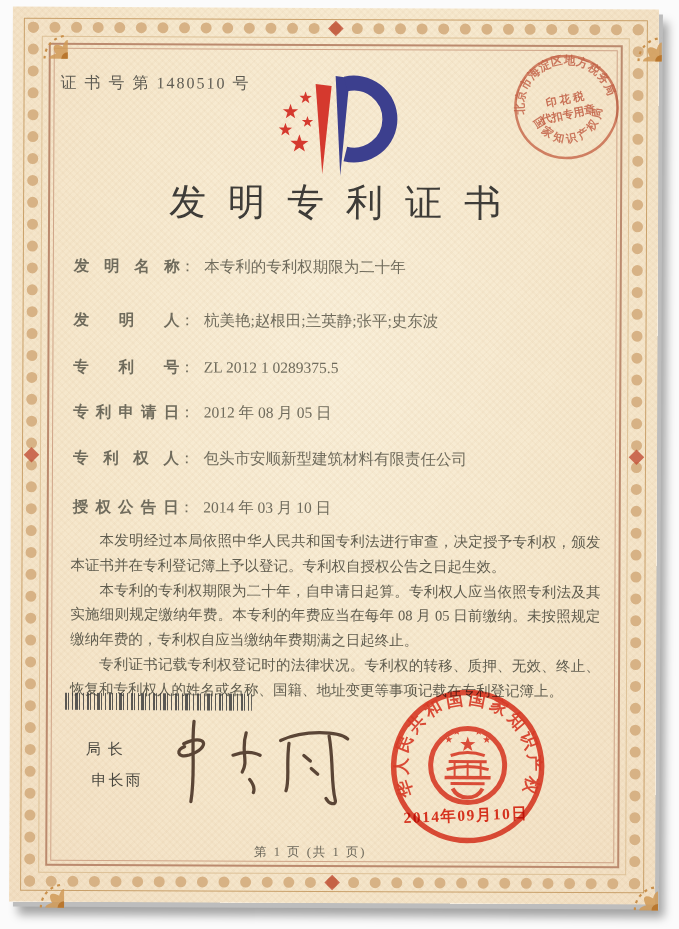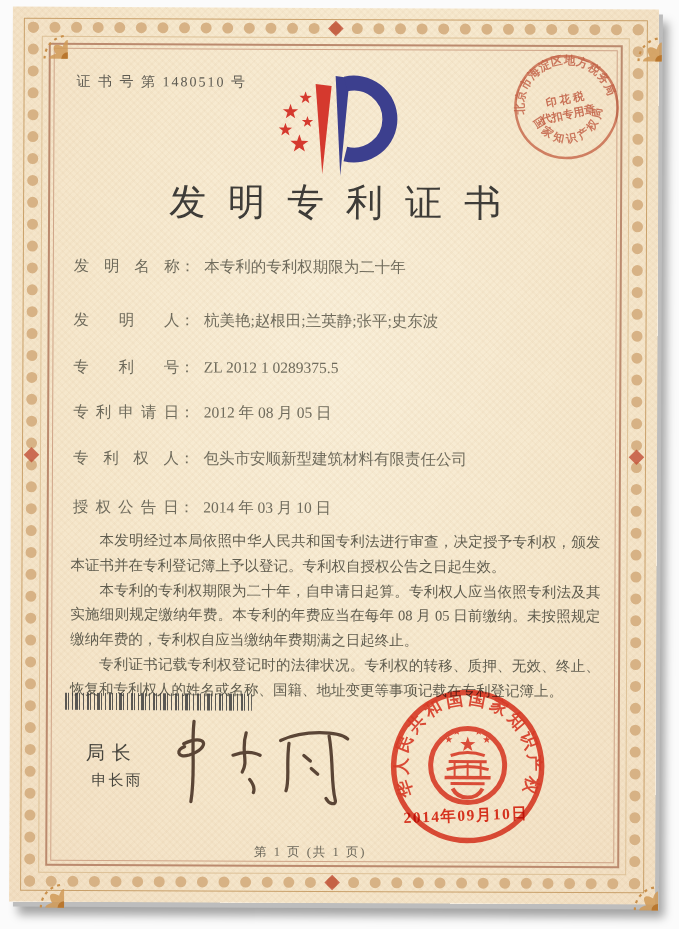--- a/index.html
+++ b/index.html
@@ -31,45 +31,45 @@
   .corner.tl { left:-3px; top:-6px; }
   .corner.tr { right:-3px; top:-6px; }
   .corner.bl { left:-3px; bottom:-6px; }
   .corner.br { right:-3px; bottom:-6px; }
   .diamond { width:11px; height:11px; background:#c14e35; opacity:.8; }
   .diamond.t { left:50%; top:15px;  transform:translateX(-50%) rotate(45deg); }
   .diamond.b { left:50%; bottom:15px; transform:translateX(-50%) rotate(45deg); }
   .diamond.l { left:15px; top:50%;  transform:translateY(-50%) rotate(45deg); }
   .diamond.r { right:15px; top:50%; transform:translateY(-50%) rotate(45deg); }
 
-  .cert-no { left:64px; top:66px; font-size:14px; letter-spacing:2px; color:#5e5b52; }
+  .cert-no { left:48px; top:66px; font-size:16px; letter-spacing:2px; color:#5e5b52; }
   .logo { left:253px; top:62px; width:152px; height:110px; }
   .title {
     top:170px; width:100%; text-align:center; padding-left:22px; box-sizing:border-box;
     font-size:37px; letter-spacing:22px; color:#3e3c38; font-weight:500;
   }
   .field { left:62px; font-size:15.5px; color:#6f6b5c; white-space:nowrap; }
-  .flabel { display:inline-block; width:106px; text-align:justify; text-align-last:justify; }
+  .flabel { display:inline-block; width:106px; text-align:justify; text-align-last:justify;font-weight:bold; }
   .fcolon { margin-right:9px; }
   .f0 { top:249px; } .f1 { top:303px; } .f2 { top:350px; }
   .f3 { top:395px; } .f4 { top:441px; } .f5 { top:490px; }
 
   .body-block { left:60px; top:521px; width:530px; font-size:14.5px; line-height:24.8px;
                 color:#605d4f; text-align:justify; }
   .body-block p { margin:0; text-indent:2em; }
 
   .barcode {
     left:55px; top:686px; width:187px; height:17px; opacity:.85;
     background: repeating-linear-gradient(90deg,
       #3f3f3f 0 2px, transparent 2px 3px, #3f3f3f 3px 4px, transparent 4px 7px,
       #3f3f3f 7px 8px, transparent 8px 10px, #3f3f3f 10px 13px, transparent 13px 14px,
       #3f3f3f 14px 15px, transparent 15px 18px, #3f3f3f 18px 19px, transparent 19px 22px);
   }
 
-  .officer-title { left:76px; top:733px; font-size:19px; color:#48463e; letter-spacing:7px; }
+  .officer-title { left:76px; top:733px; font-size:15px; color:#48463e; letter-spacing:7px; }
   .officer-name  { left:82px; top:764px; font-size:15px; color:#48463e; letter-spacing:2px; }
   .signature { left:146px; top:702px; width:205px; height:108px; }
 
   .page-footer { top:836px; width:100%; text-align:center; transform:translateX(-22px);
                  font-size:12.5px; letter-spacing:2px; color:#6b675a; }
 
   .tax-seal { left:499px; top:43px; width:110px; height:110px;
               transform:rotate(-12deg); mix-blend-mode:multiply; opacity:.9; }
   .sipo-seal { left:379px; top:679px; width:158px; height:158px;
                mix-blend-mode:multiply; opacity:.95; }

